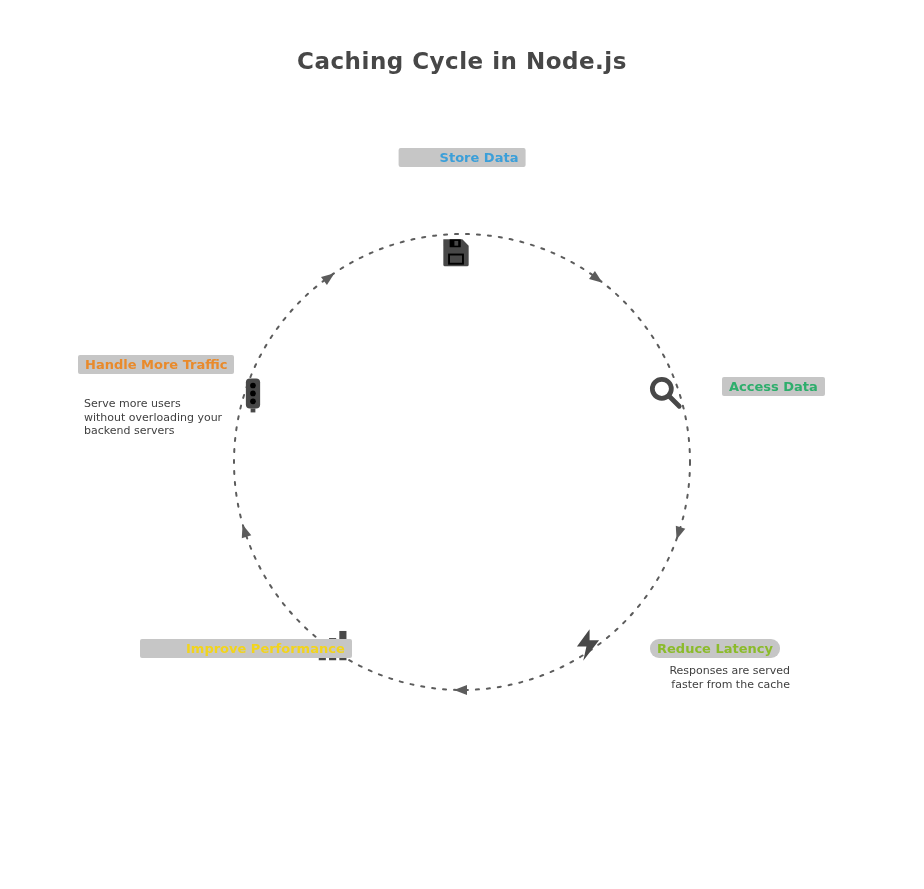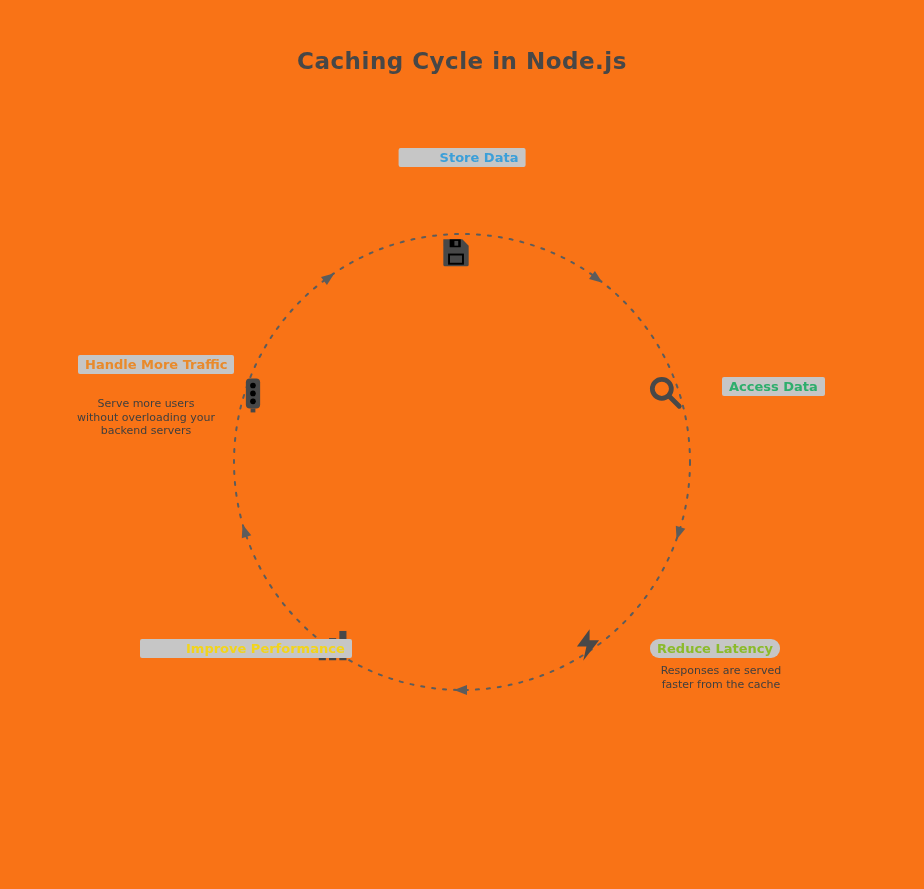--- a/index.html
+++ b/index.html
@@ -1,19 +1,19 @@
 <!DOCTYPE html>
 <html><head>
 <meta charset="utf-8">
 <style>
   html,body{margin:0;padding:0;background:#000;}
   #stage{
     position:relative;
     width:924px;height:889px;
-    background:#f97316;
+    background:#ffffff;
     overflow:hidden;
     font-family:"DejaVu Sans","Liberation Sans",sans-serif;
   }
   .title{
     position:absolute;left:462px;top:48px;transform:translateX(-50%);
     color:#474747;font-size:23px;font-weight:bold;white-space:nowrap;
     letter-spacing:0.5px;
   }
   svg.ring{position:absolute;left:0;top:0;}
   .pill{
@@ -32,29 +32,29 @@
   
   .pill-top{left:462px;top:148px;transform:translateX(-50%);padding-left:41px;}
   .desc-top{left:462px;top:171px;transform:translateX(-50%);width:178px;text-align:center;}
   .icon-top{left:437px;top:233px;}
   
   .pill-right{left:722px;top:377px;}
   .desc-right{left:722px;top:401px;width:152px;text-align:left;}
   .icon-right{left:646px;top:373px;}
   
   .pill-br{left:650px;top:639px;}
-  .desc-br{left:652px;top:664px;width:138px;text-align:center;}
+  .desc-br{left:652px;top:664px;width:138px;text-align:right;}
   .icon-br{left:569px;top:626px;}
   
   .pill-bl{left:140px;top:639px;padding-left:46px;}
   .desc-bl{left:145px;top:664px;width:142px;text-align:center;}
   .icon-bl{left:314px;top:627px;}
   
   .pill-left{left:78px;top:355px;}
-  .desc-left{left:76px;top:397px;width:140px;text-align:center;}
+  .desc-left{left:84px;top:397px;width:140px;text-align:left;}
   .icon-left{left:234px;top:376px;}
 </style>
 </head>
 <body>
 
 <div id="stage">
 
   <div class="title">Caching Cycle in Node.js</div>
 
   <svg class="ring" width="924" height="889" viewBox="0 0 924 889">

